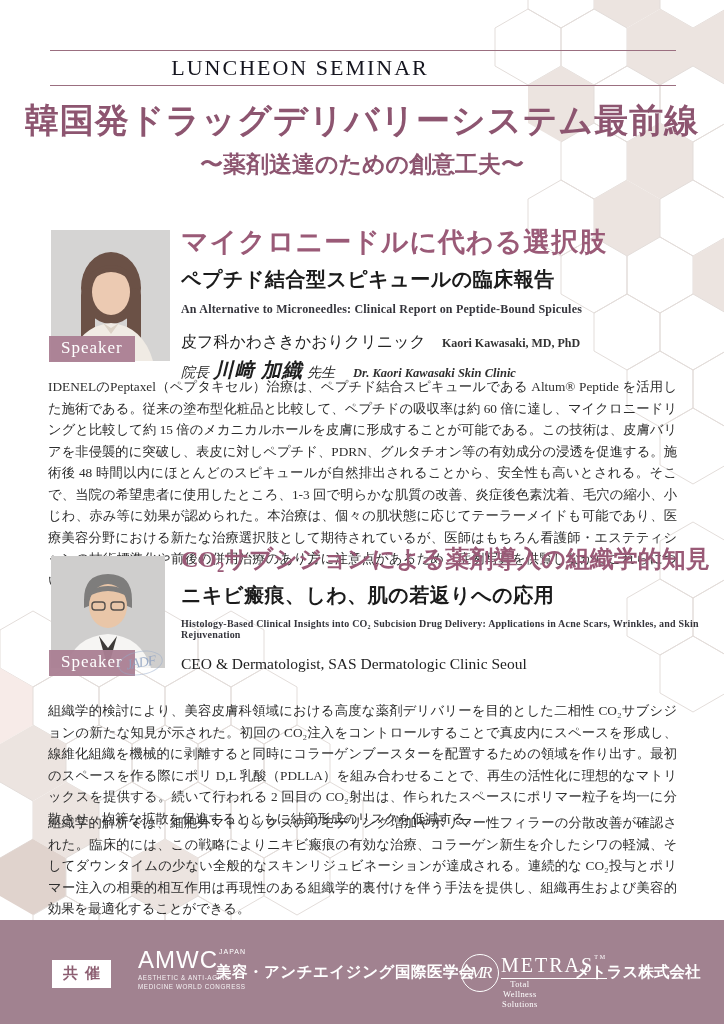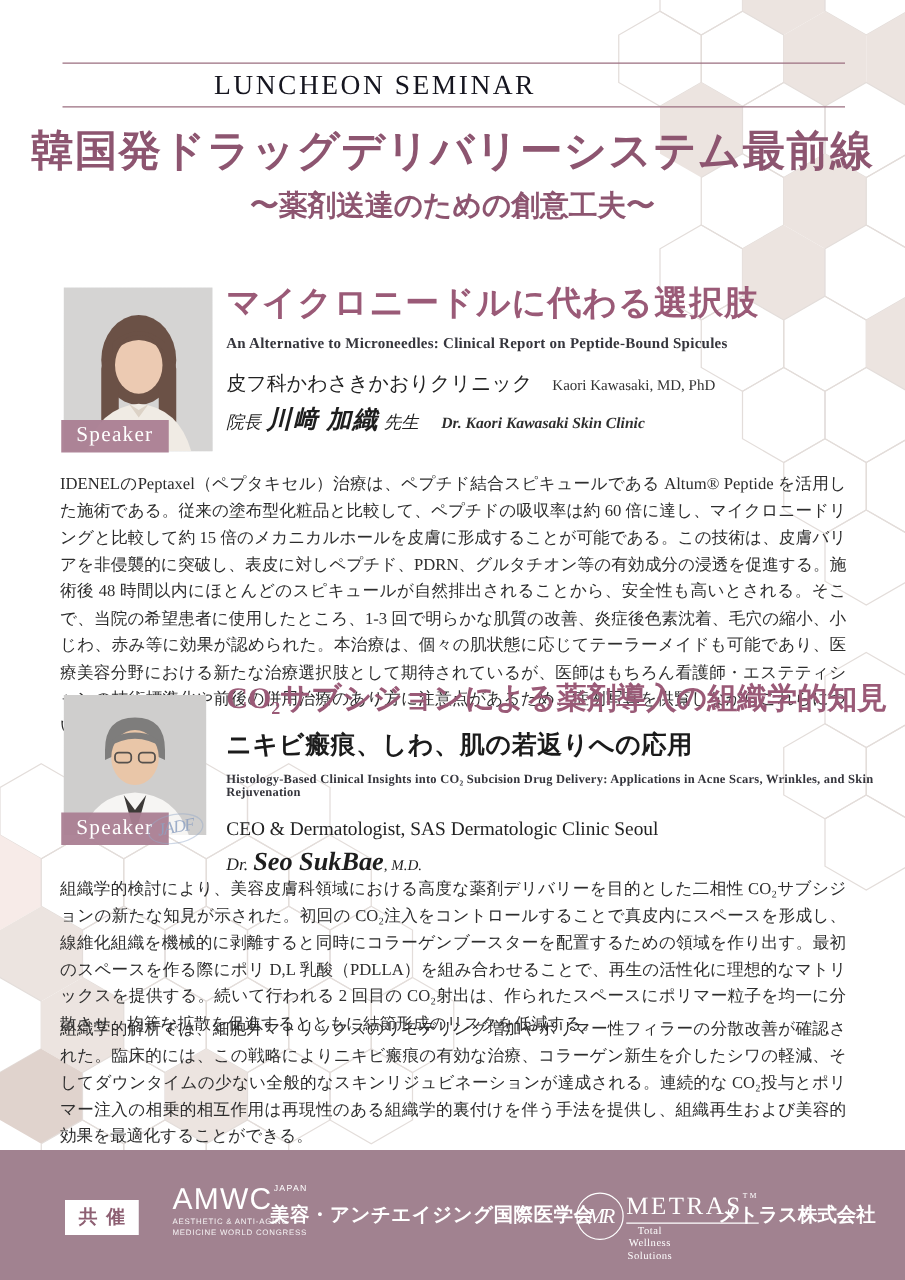--- a/index.html
+++ b/index.html
@@ -27,21 +27,21 @@
         border-radius:50%;padding:3px 7px;transform:rotate(-10deg);opacity:.85;}
 
   
   .col{position:absolute;left:181px;width:530px;z-index:1;}
   .s-title{font-size:27px;font-weight:700;letter-spacing:1px;color:#9a5a77;line-height:1.15;}
   .s-title.small{font-size:24px;letter-spacing:0;}
   .s-sub{font-size:20px;font-weight:700;color:#1b1b1b;margin-top:8px;letter-spacing:.5px;}
   .s-en{font-size:12px;font-weight:600;color:#35353c;margin-top:9px;letter-spacing:.2px;}
   .s-en.tiny{font-size:10px;}
   .affil{margin-top:15px;font-size:16px;color:#222;}
-  .affil .en{font-size:12px;font-weight:400;margin-left:16px;color:#333;}
+  .affil .en{font-size:12px;font-weight:700;margin-left:16px;color:#333;}
   .affil.latin{font-size:15.5px;}
   .nameline{margin-top:4px;color:#1e1e1e;font-style:italic;}
   .nameline .pre{font-size:14px;}
   .nameline .nm{font-size:20px;font-weight:700;letter-spacing:1px;}
   .nameline .nm2{font-size:21px;font-weight:600;}
   .nameline .suf{font-size:14px;}
   .nameline .en{font-size:12.5px;font-weight:600;margin-left:18px;color:#2f2f2f;}
 
   
   .para{position:absolute;left:48px;width:629px;font-size:13.3px;line-height:21.5px;
@@ -149,20 +149,21 @@
       <path d="M39 52 Q60 28 81 52 L81 44 Q60 26 39 44 Z" fill="#6b5146"></path>
       <path d="M41 50 Q60 34 79 50 Q72 38 60 38 Q48 38 41 50 Z" fill="#6b5146"></path>
       <path d="M18 131 Q28 96 60 93 Q92 96 102 131 Z" fill="#f0ebe4"></path>
       <path d="M52 93 L60 104 L68 93 L60 98 Z" fill="#dcd2c6"></path>
     </svg>
   </div>
   <div class="badge" style="top:336px">Speaker</div>
 
   <div class="col" style="top:227px">
     <div class="s-title">マイクロニードルに代わる選択肢</div>
+    <div class="s-sub">ペプチド結合型スピキュールの臨床報告</div>
     <div class="s-en">An Alternative to Microneedles: Clinical Report on Peptide-Bound Spicules</div>
     <div class="affil">
       <span>皮フ科かわさきかおりクリニック</span><span class="en">Kaori Kawasaki, MD, PhD</span>
     </div>
     <div class="nameline">
       <span class="pre">院長</span>
       <span class="nm">川﨑 加織</span>
       <span class="suf">先生</span><span class="en">Dr. Kaori Kawasaki Skin Clinic</span>
     </div>
   </div>
@@ -182,24 +183,20 @@
     </svg>
   </div>
   <div class="badge" style="top:650px">Speaker</div>
   <div class="jadf">JADF</div>
 
   <div class="col" style="top:546px">
     <div class="s-title small">CO₂サブシジョンによる薬剤導入の組織学的知見</div>
     <div class="s-sub">ニキビ瘢痕、しわ、肌の若返りへの応用</div>
     <div class="s-en tiny">Histology-Based Clinical Insights into CO₂ Subcision Drug Delivery: Applications in Acne Scars, Wrinkles, and Skin Rejuvenation</div>
     <div class="affil latin">CEO &amp; Dermatologist, SAS Dermatologic Clinic Seoul</div>
-    <div class="nameline">
-      <span class="pre">Dr.</span>
-      <span class="nm2">Seo SukBae</span><span class="suf" style="font-size:12px">, M.D.</span>
-    </div>
   </div>
 
   <div class="para" style="top:700px">組織学的検討により、美容皮膚科領域における高度な薬剤デリバリーを目的とした二相性 CO₂サブシジョンの新たな知見が示された。初回の CO₂注入をコントロールすることで真皮内にスペースを形成し、線維化組織を機械的に剥離すると同時にコラーゲンブースターを配置するための領域を作り出す。最初のスペースを作る際にポリ D,L 乳酸（PDLLA）を組み合わせることで、再生の活性化に理想的なマトリックスを提供する。続いて行われる 2 回目の CO₂射出は、作られたスペースにポリマー粒子を均一に分散させ、均等な拡散を促進するとともに結節形成のリスクを低減する。</div>
   <div class="para" style="top:812px">組織学的解析では、細胞外マトリックスのリモデリング増加やポリマー性フィラーの分散改善が確認された。臨床的には、この戦略によりニキビ瘢痕の有効な治療、コラーゲン新生を介したシワの軽減、そしてダウンタイムの少ない全般的なスキンリジュビネーションが達成される。連続的な CO₂投与とポリマー注入の相乗的相互作用は再現性のある組織学的裏付けを伴う手法を提供し、組織再生および美容的効果を最適化することができる。</div>
 
   <div class="footer">
     <div class="kyosai">共催</div>
 
     <div class="amwc">
       <div>

